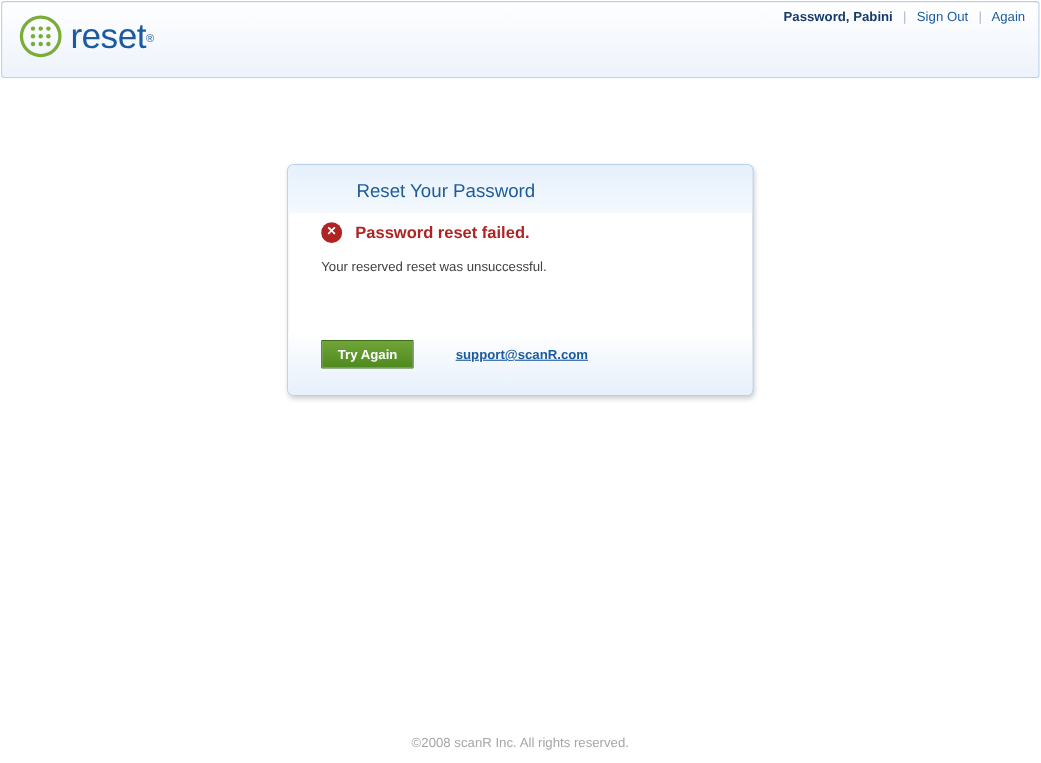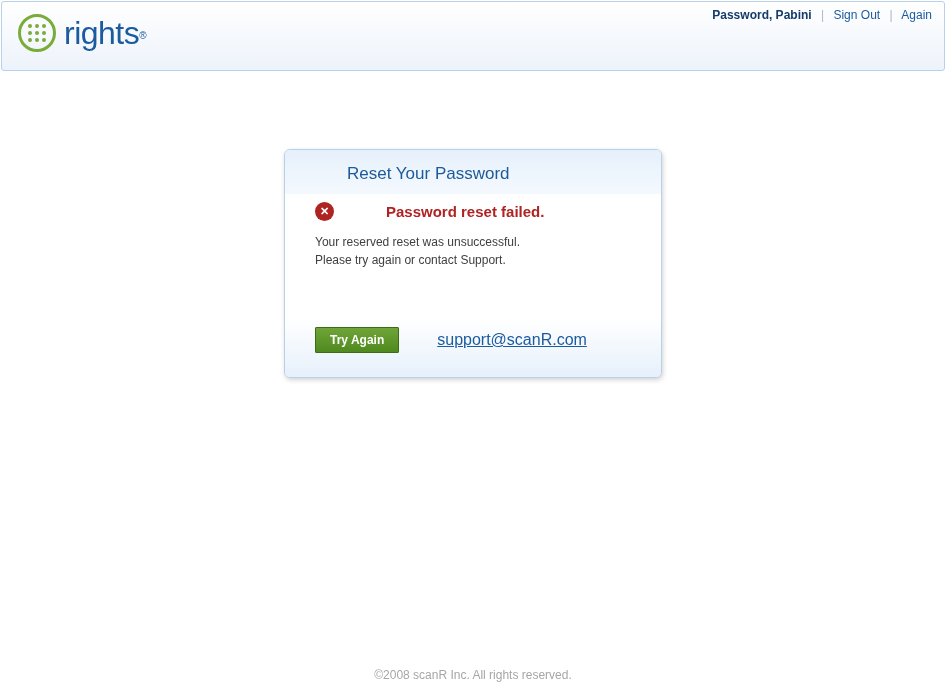--- a/index.html
+++ b/index.html
@@ -83,21 +83,21 @@
     .top-links .sep {
       color: #a8b8cc;
       margin: 0 6px;
     }
     .content {
       display: flex;
       justify-content: center;
       padding-top: 78px;
     }
     .card {
-      width: 378px;
+      width: 424px;
       background: #ffffff;
       border: 1px solid #b8d0e8;
       border-radius: 6px;
       box-shadow: 1px 2px 5px rgba(0,0,0,0.18);
       overflow: hidden;
     }
     .card-header {
       background: linear-gradient(to bottom, #e6f0fb 0%, #f4f9fe 100%);
       padding: 14px 0 10px 62px;
     }
@@ -128,21 +128,20 @@
     .error-x {
       color: #ffffff;
       font-size: 11px;
       font-weight: bold;
       line-height: 1;
     }
     .error-title {
       color: #b02323;
       font-size: 15px;
       font-weight: bold;
-      margin-left: 40px;
     }
     .error-msg {
       color: #404040;
       font-size: 12px;
       line-height: 1.5;
       margin-bottom: 50px;
     }
     .card-footer {
       background: linear-gradient(to bottom, #ffffff 0%, #e6f0fb 100%);
       padding: 8px 30px 24px 30px;
@@ -155,22 +154,23 @@
       color: #ffffff;
       font-size: 12px;
       font-weight: bold;
       padding: 5px 14px;
       cursor: pointer;
       margin-right: 38px;
       border-radius: 1px;
     }
     .support-link {
       color: #1a5a9e;
-      font-size: 16px;
+      font-size: 12px;
       text-decoration: underline;
+      font-weight: bold;
     }
     .footer {
       position: absolute;
       bottom: 12px;
       width: 100%;
       text-align: center;
       color: #a6a6a6;
       font-size: 12px;
     }
   </style>
@@ -185,21 +185,21 @@
           <div class="dot"></div>
           <div class="dot"></div>
         <div class="dot"></div>
           <div class="dot"></div>
           <div class="dot"></div>
         <div class="dot"></div>
           <div class="dot"></div>
           <div class="dot"></div>
       </div>
     </div>
-    <span class="logo-text">rights</span>
+    <span class="logo-text">reset</span>
       <span class="reg">®</span>
   </div>
   <div class="top-links">
     <span class="welcome">Password, Pabini</span>
     <span class="sep">|</span>
     <a href="#">Sign Out</a>
     <span class="sep">|</span>
     <a href="#">Again</a>
   </div>
 </div>
@@ -211,21 +211,20 @@
     </div>
     <div class="card-body">
       <div class="error-row">
         <div class="error-circle">
           <span class="error-x">✕</span>
         </div>
         <div class="error-title">Password reset failed.</div>
       </div>
       <div class="error-msg">
         <span>Your reserved reset was unsuccessful.</span><br>
-        <span>Please try again or contact Support.</span>
       </div>
     </div>
     <div class="card-footer">
       <button class="btn">Try Again</button>
       <a href="#" class="support-link">support@scanR.com</a>
     </div>
   </div>
 </div>
 
 <div class="footer">

